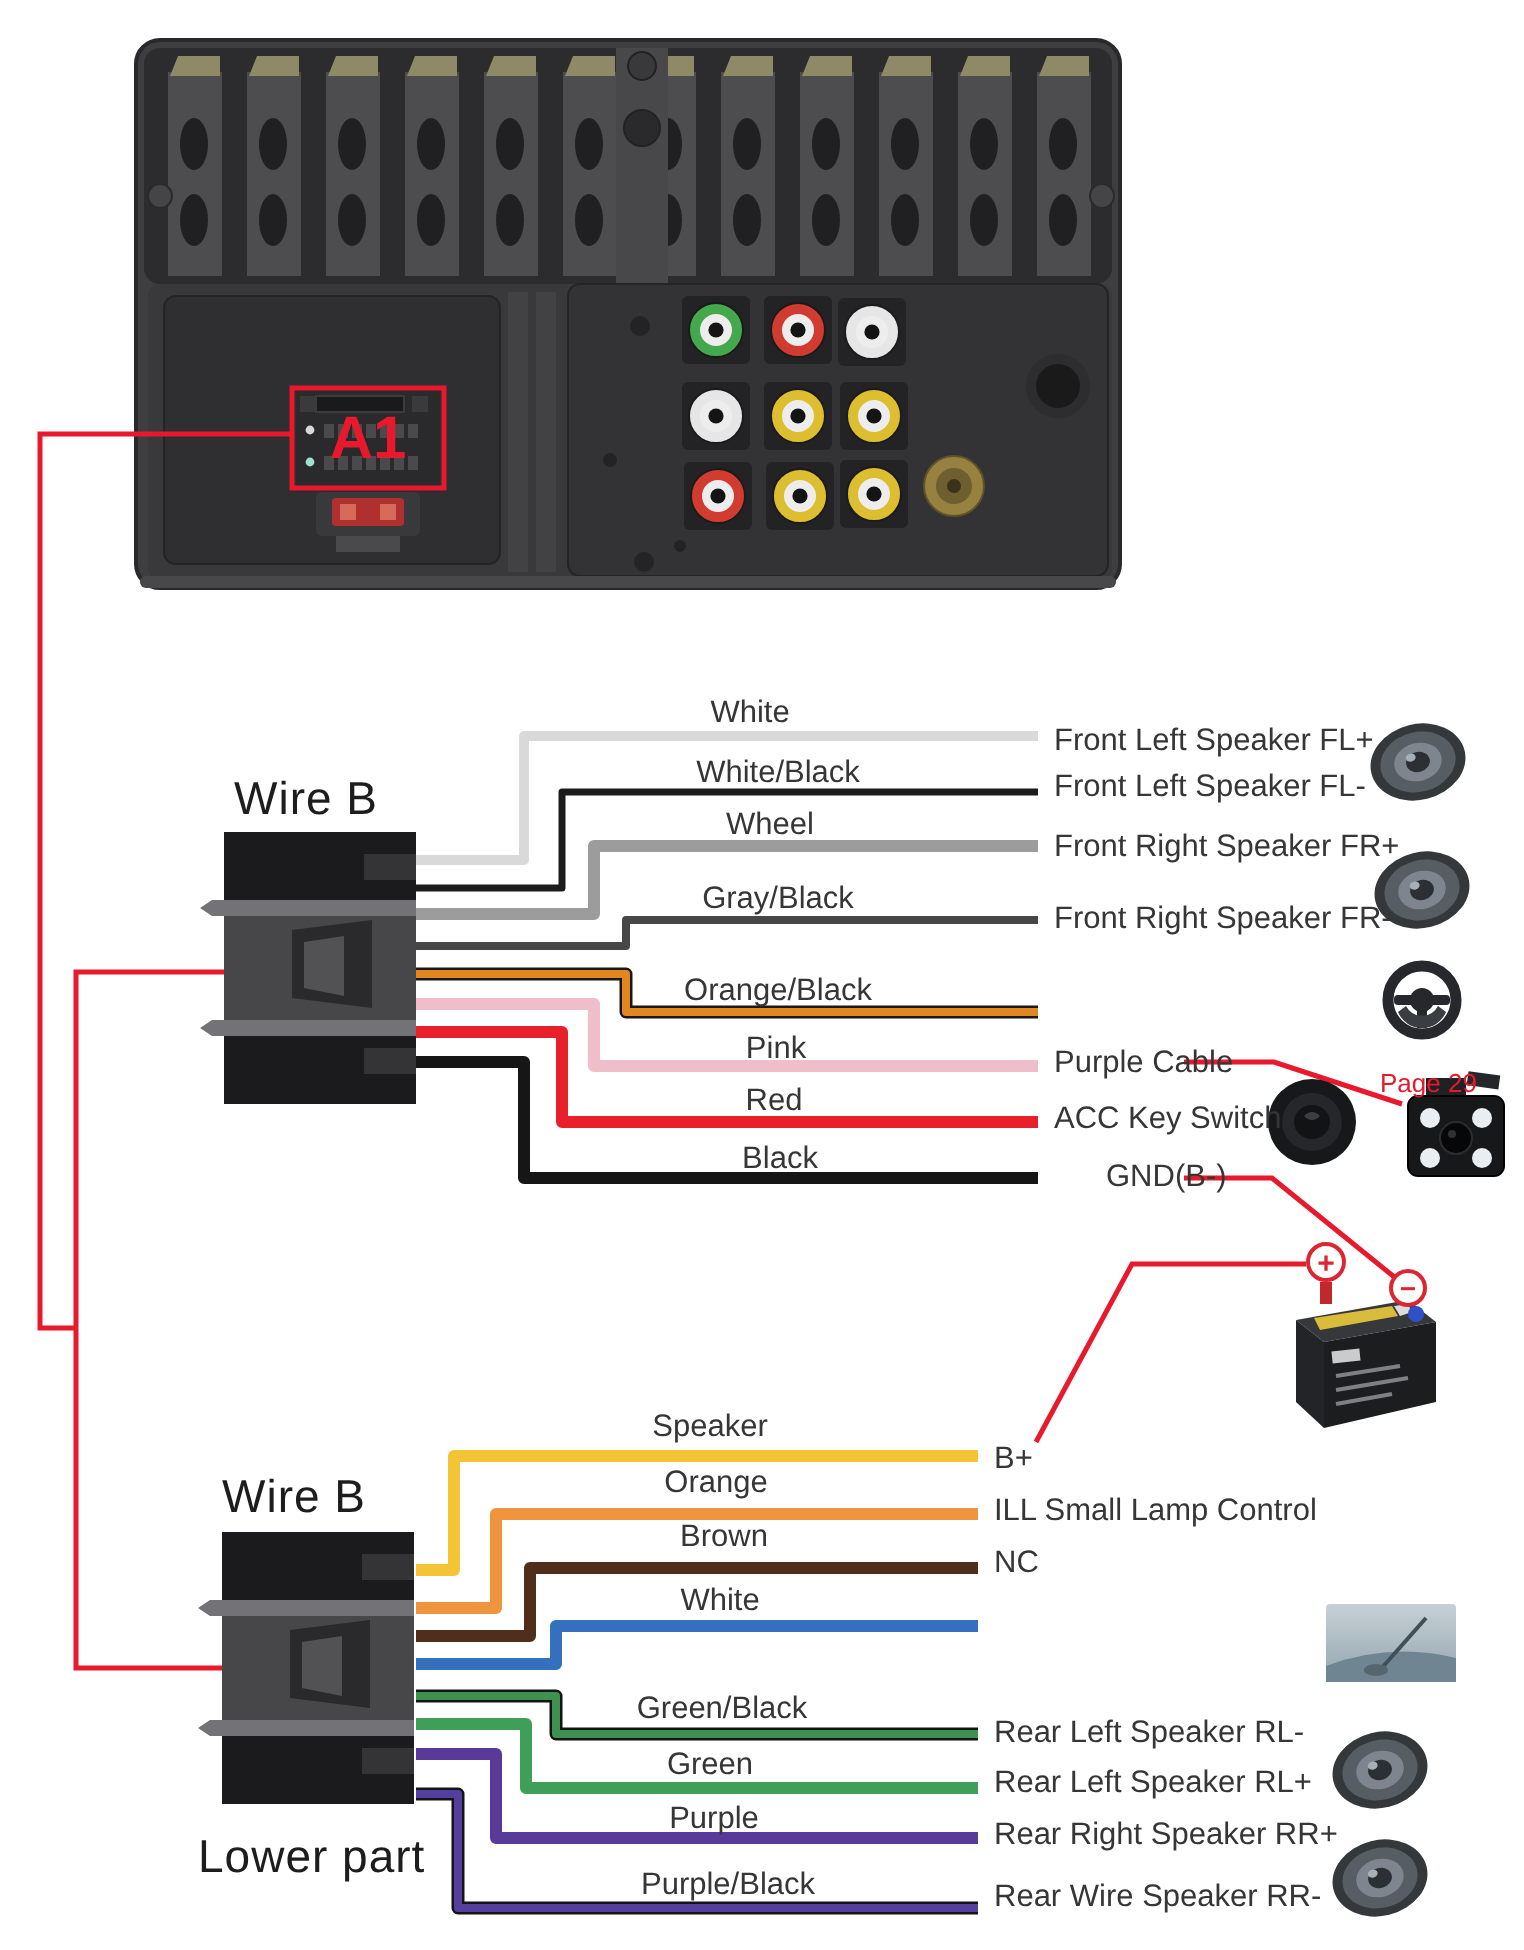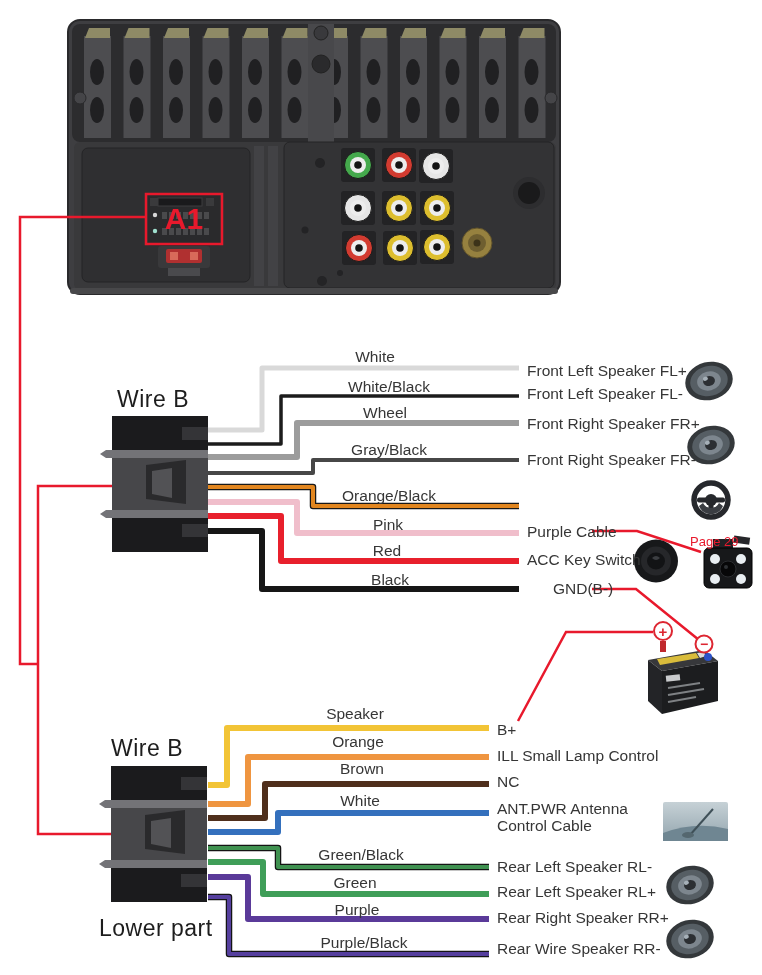--- a/index.html
+++ b/index.html
@@ -298,18 +298,17 @@
   <span class="t c" style="left:362px;top:760px">Brown</span>
   <span class="t c" style="left:360px;top:792px">White</span>
   <span class="t c" style="left:361px;top:846px">Green/Black</span>
   <span class="t c" style="left:355px;top:874px">Green</span>
   <span class="t c" style="left:357px;top:901px">Purple</span>
   <span class="t c" style="left:364px;top:934px">Purple/Black</span>
 
   <span class="t" style="left:497px;top:721px">B+</span>
   <span class="t" style="left:497px;top:747px">ILL Small Lamp Control</span>
   <span class="t" style="left:497px;top:773px">NC</span>
-  <span class="t wrap" style="left:497px;top:800px">ANT.PWR Antenna Control Cable</span>
   <span class="t" style="left:497px;top:858px">Rear Left Speaker RL-</span>
   <span class="t" style="left:497px;top:883px">Rear Left Speaker RL+</span>
   <span class="t" style="left:497px;top:909px">Rear Right Speaker RR+</span>
   <span class="t" style="left:497px;top:940px">Rear Wire Speaker RR-</span>
 </div>
 
 </body></html>

